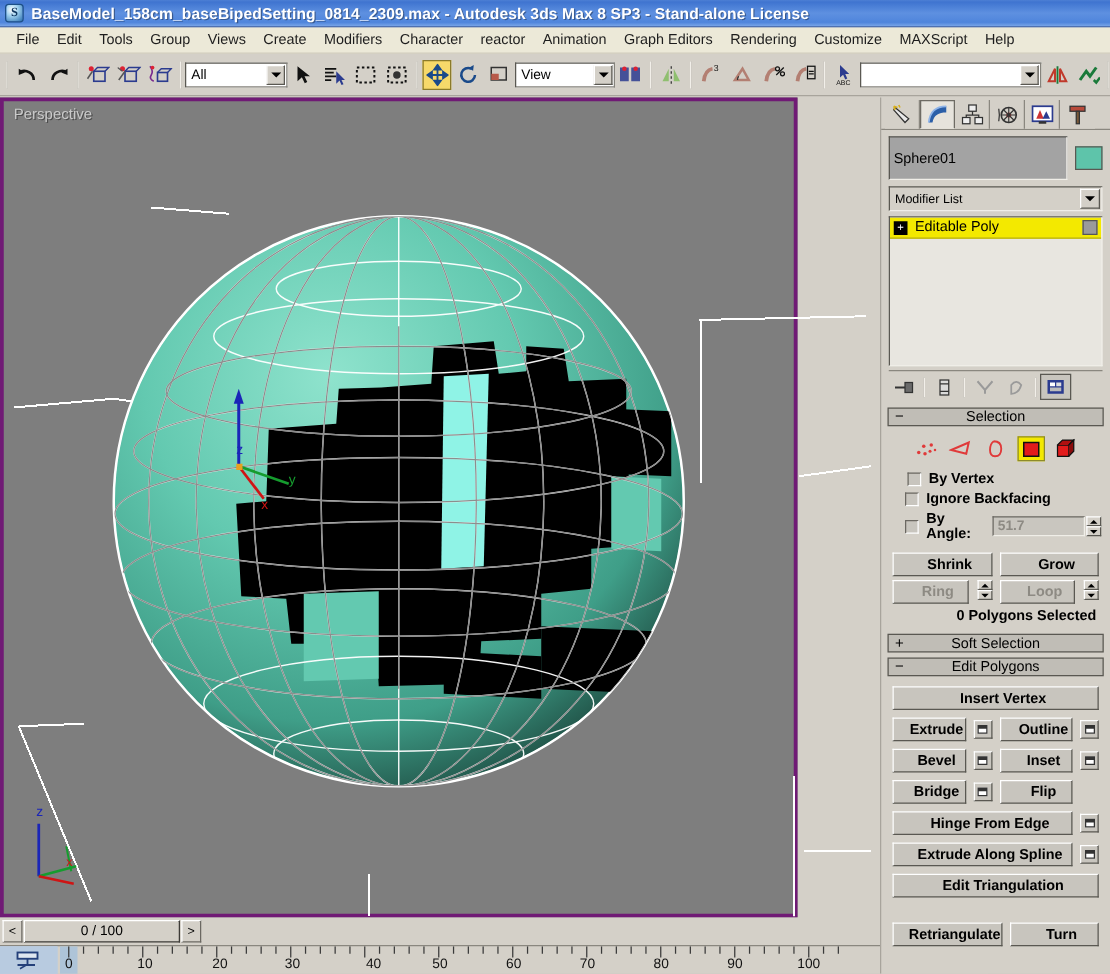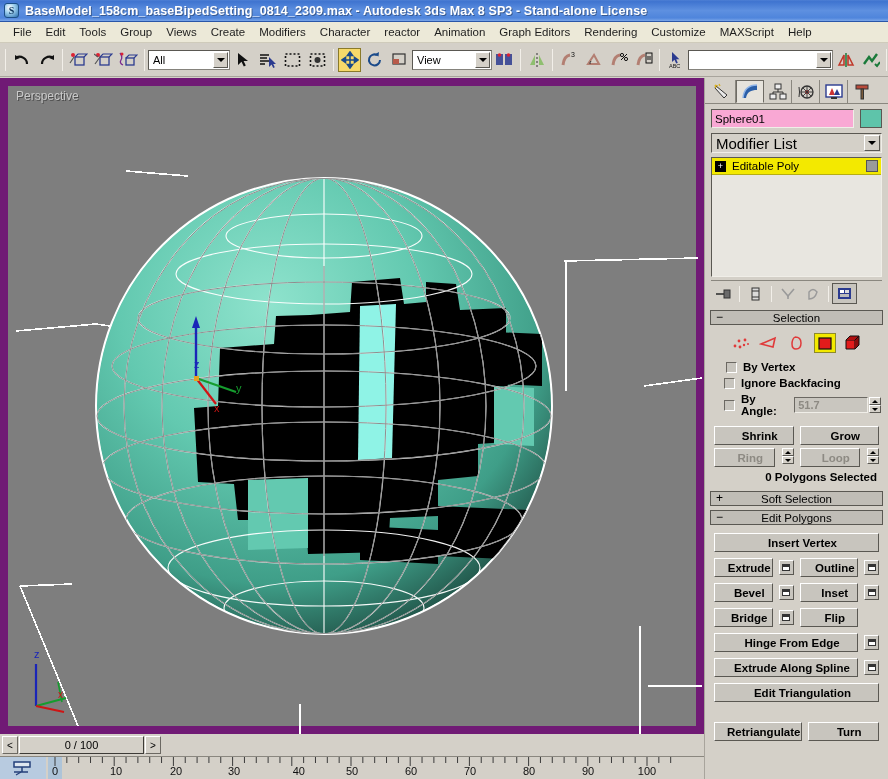--- a/index.html
+++ b/index.html
@@ -67,22 +67,22 @@
   .tcombo .arrow{
     position:absolute; right:1px; top:1px; width:15px; height:16px;
     background:#d4d0c8; border:1px solid #fff;
     border-right-color:#5a5852; border-bottom-color:#5a5852;
     display:flex; align-items:center; justify-content:center;
   }
   .tri-d{ width:0;height:0;border-left:4px solid transparent;border-right:4px solid transparent;border-top:4px solid #000;}
 
   
   .viewport-wrap{
-    position:absolute; left:0; top:78px; width:704px; height:656px;
-    background:#7e7e7e; border:8px solid #701a75;
+    position:absolute; left:0; top:78px; width:638px; height:656px;
+    background:#7e7e7e; border:3px solid #701a75;
   }
   .vp-label{
     position:absolute; left:8px; top:3px; color:#c9c9c9; font-size:12px;
     text-shadow:1px 1px 0 #4c4c4c;
   }
   .vp-svg{ position:absolute; left:0; top:0; }
 
   
   .timeslider{
     position:absolute; left:0; top:734px; width:704px; height:22px;
@@ -123,30 +123,30 @@
     border-bottom:1px solid #8a877f;
   }
   .cp-tab{
     width:28px; height:23px; margin-right:0;
     display:flex; align-items:center; justify-content:center;
     background:#d4d0c8; border-right:1px solid #8a877f; cursor:default;
   }
   .cp-tab.active{ background:#e6e3dc; border:1px solid #6e6b64; border-bottom-color:#e6e3dc;}
   .namerow{ display:flex; align-items:center; padding:5px 6px 3px 6px; }
   .namefield{
-    flex:1; height:19px; background:#f9a8d4;
+    flex:1; height:35px; background:#a3a3a3;
     border:1px solid #5a5852; border-right-color:#f0eee8; border-bottom-color:#f0eee8;
     display:flex; align-items:center; padding-left:3px; font-size:11.5px; color:#000;
   }
   .swatch{ width:22px; height:19px; margin-left:6px; border:1px solid #5a5852;}
   .modlist{
     margin:2px 6px 0 6px; height:20px; background:#d4d0c8;
     border:1px solid #5a5852; border-right-color:#f0eee8; border-bottom-color:#f0eee8;
     display:flex; align-items:center; padding-left:4px;
-    font-size:15px; color:#000; position:relative;
+    font-size:10px; color:#000; position:relative;
   }
   .modlist .arrow{
     position:absolute; right:1px; top:1px; width:16px; height:16px;
     background:#d4d0c8; border:1px solid #fff;
     border-right-color:#5a5852; border-bottom-color:#5a5852;
     display:flex; align-items:center; justify-content:center;
   }
   .stack{
     margin:4px 6px 0 6px; height:120px; background:#e8e6e0;
     border:1px solid #5a5852; border-right-color:#f0eee8; border-bottom-color:#f0eee8;

